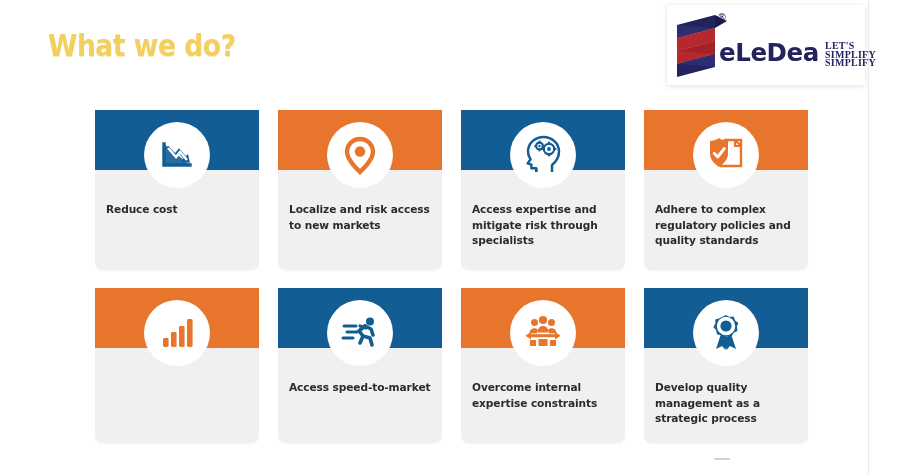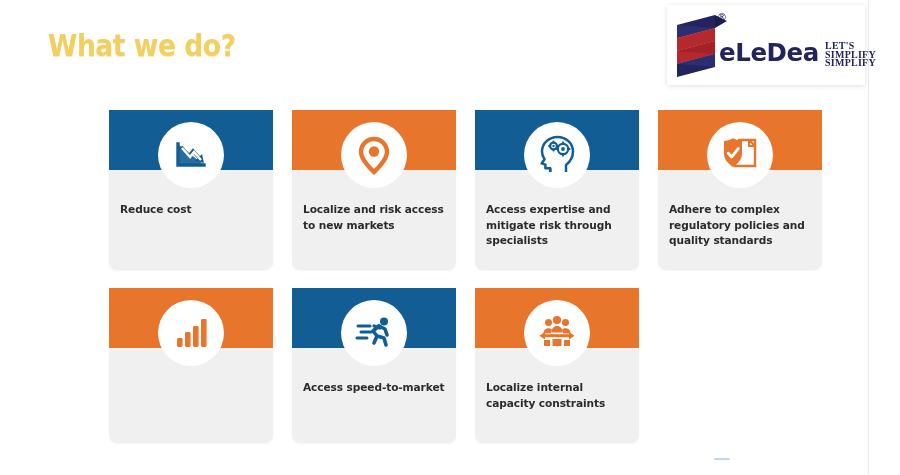--- a/index.html
+++ b/index.html
@@ -102,21 +102,21 @@
     font-weight: bold;
     color: #23235e;
     letter-spacing: 0.25px;
     font-family: Liberation Serif, serif;
     white-space: nowrap;
   }
 
   
   .grid {
     position: absolute;
-    left: 109px;
+    left: 95px;
     top: 110px;
     width: 714px;
     height: 340px;
     text-decoration: underline;
   }
   .card {
     position: absolute;
     width: 164px;
     background: #f0f0f0;
     border-radius: 0 0 8px 8px;
@@ -343,21 +343,37 @@
           <g fill="#ffffff">
             <rect x="6" y="21.4" width="30" height="4.6"></rect>
           </g>
           <g fill="#E8752C">
             <polygon points="3.5,23.7 9,19.8 9,27.6"></polygon>
             <polygon points="38.5,23.7 33,19.8 33,27.6"></polygon>
             <rect x="8" y="22.2" width="26" height="3"></rect>
           </g>
         </svg>
       </span>
-      <div class="card-text">Localize internal capacity constraints</div>
-    </div>
-
+      <div class="card-text">Overcome internal expertise constraints</div>
+    </div>
+
+    <div class="card row2 c3">
+      <div class="card-band blue"></div>
+      <span class="icon-circle">
+        <svg width="42" height="42" viewBox="0 0 42 42">
+          <path d="M16 22 L11 37 L17 34 L20.5 38 L22.5 26 Z" fill="#125D93"></path>
+          <path d="M26 22 L31 37 L25 34 L21.5 38 L19.5 26 Z" fill="#125D93"></path>
+          <path d="M21 3
+                   L24.6 5.1 L28.7 4.6 L30.1 8.5 L33.4 11 L31.8 14.8 L32.5 18.9
+                   L28.8 20.7 L26.5 24.2 L22.4 23.9 L19 26 L16 23.2 L12 22.3
+                   L11.1 18.2 L8.4 15.1 L10.4 11.5 L10.3 7.4 L14.3 6.2 Z" fill="#125D93"></path>
+          <circle cx="21" cy="14" r="9.2" fill="#ffffff"></circle>
+          <circle cx="21" cy="14" r="5.6" fill="#125D93"></circle>
+        </svg>
+      </span>
+      <div class="card-text">Develop quality management as a strategic process</div>
+    </div>
 
   </div>
 
   <div class="bottom-sliver"></div>
 
 </div>
 
 </body></html>

